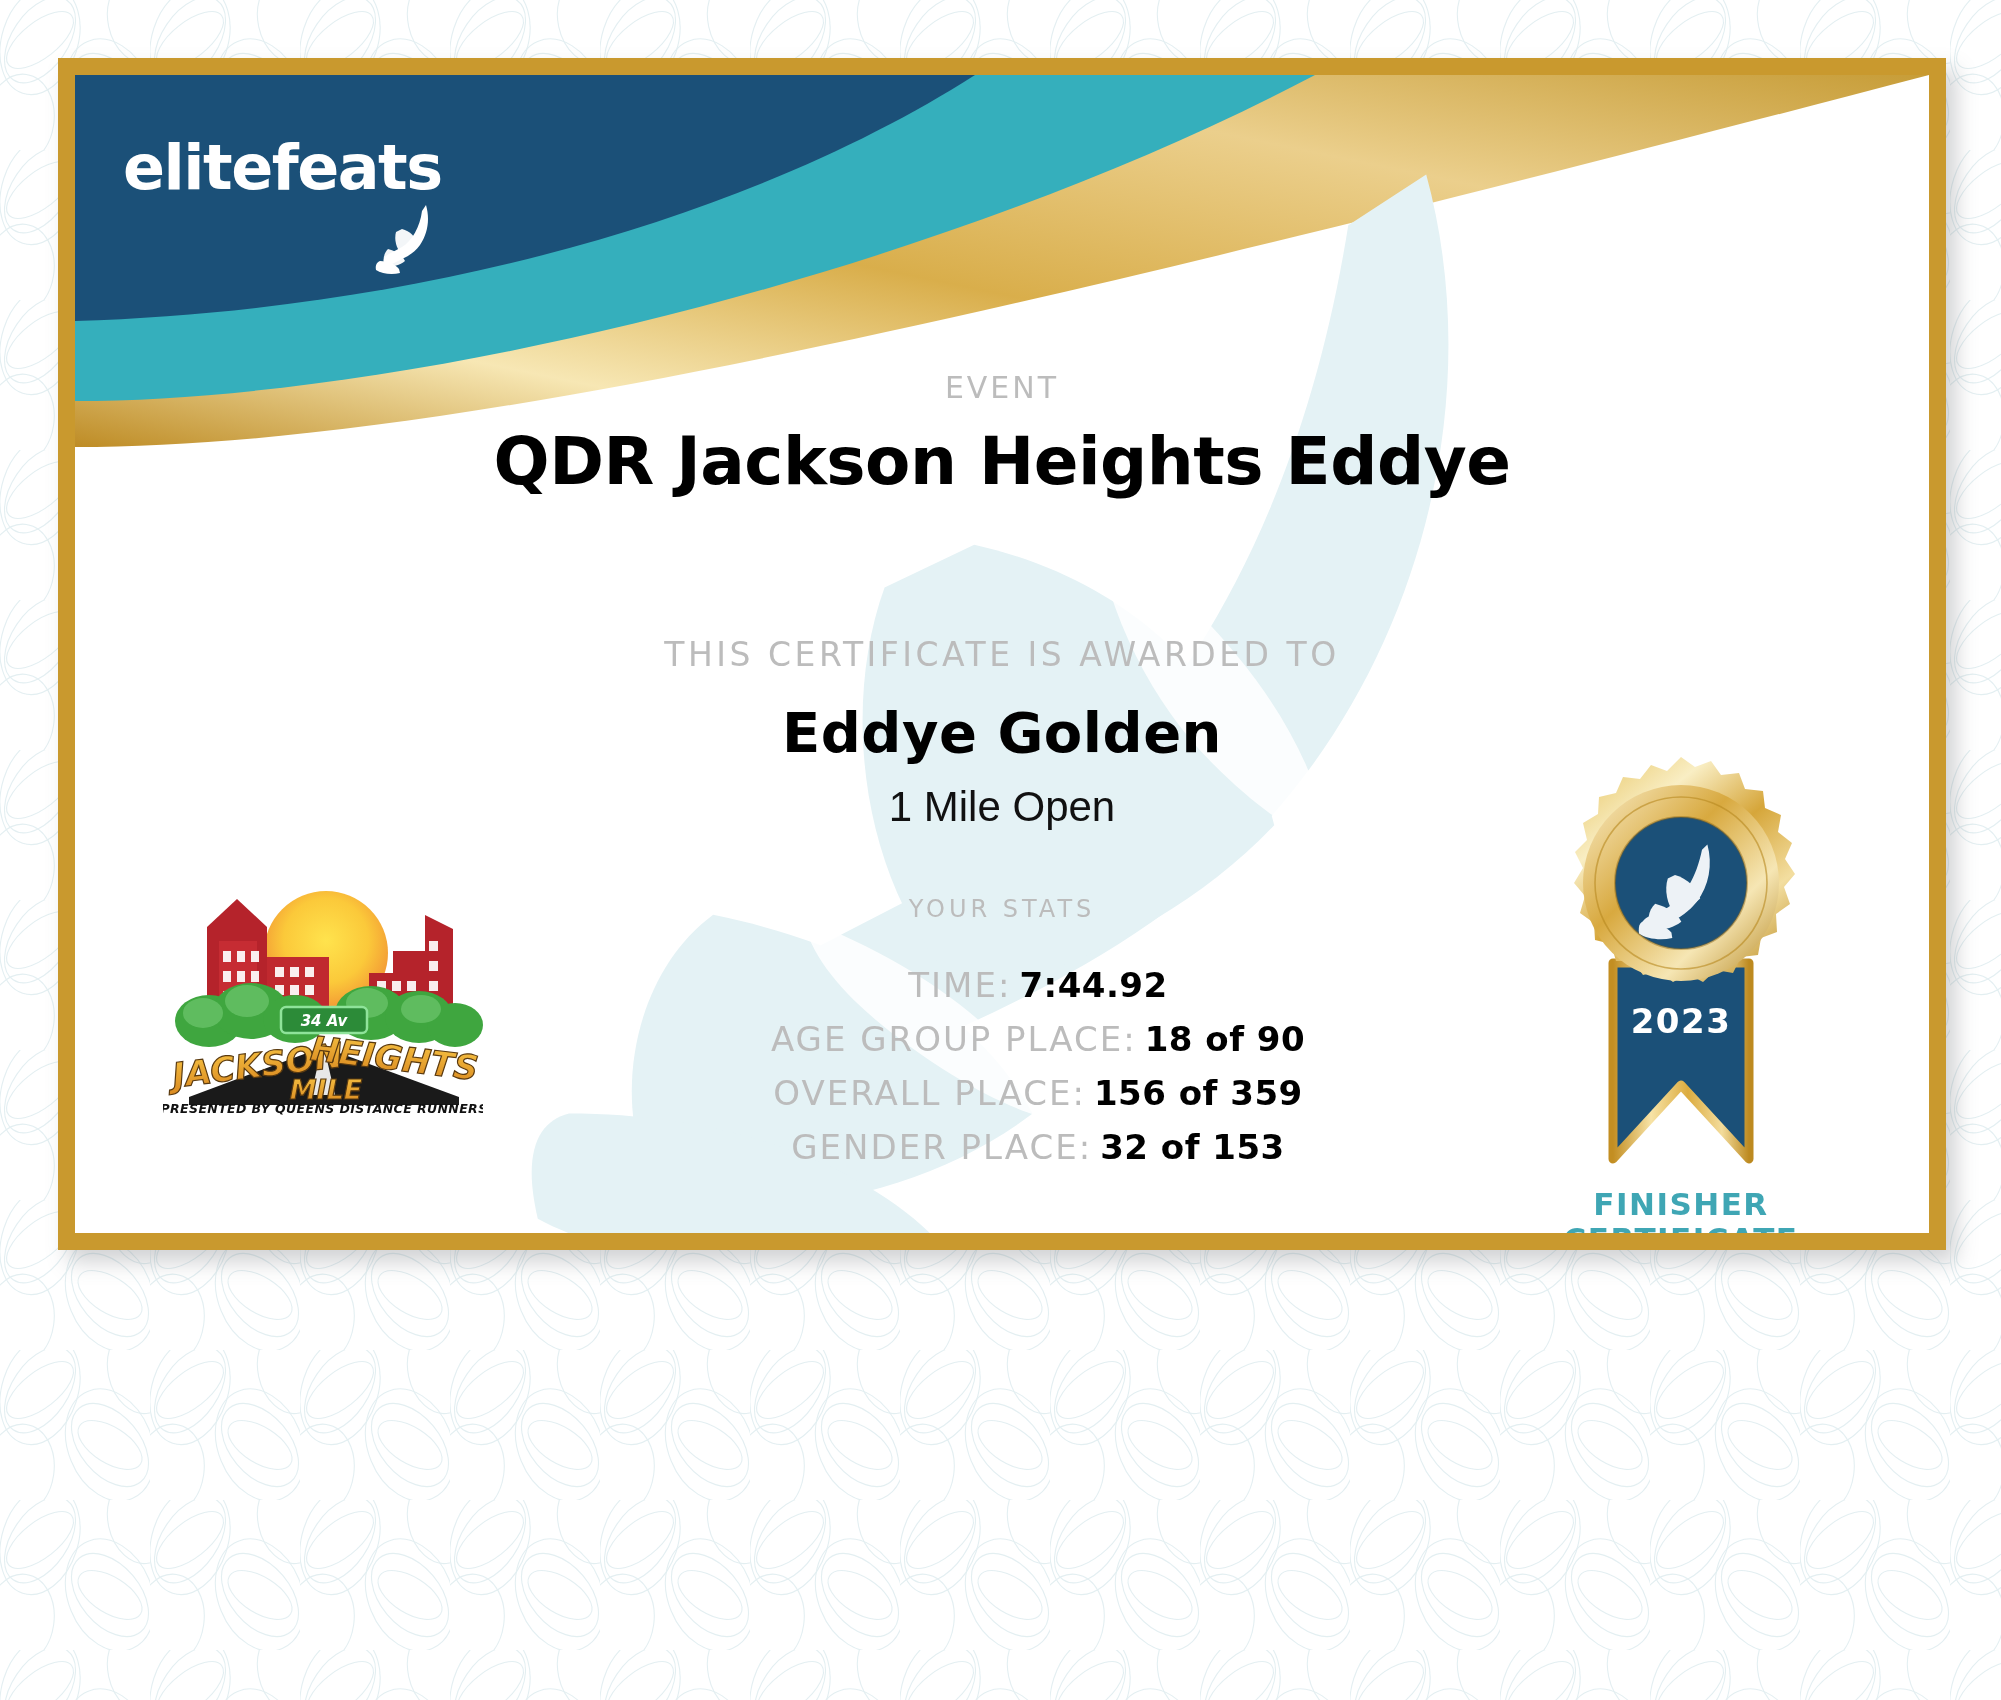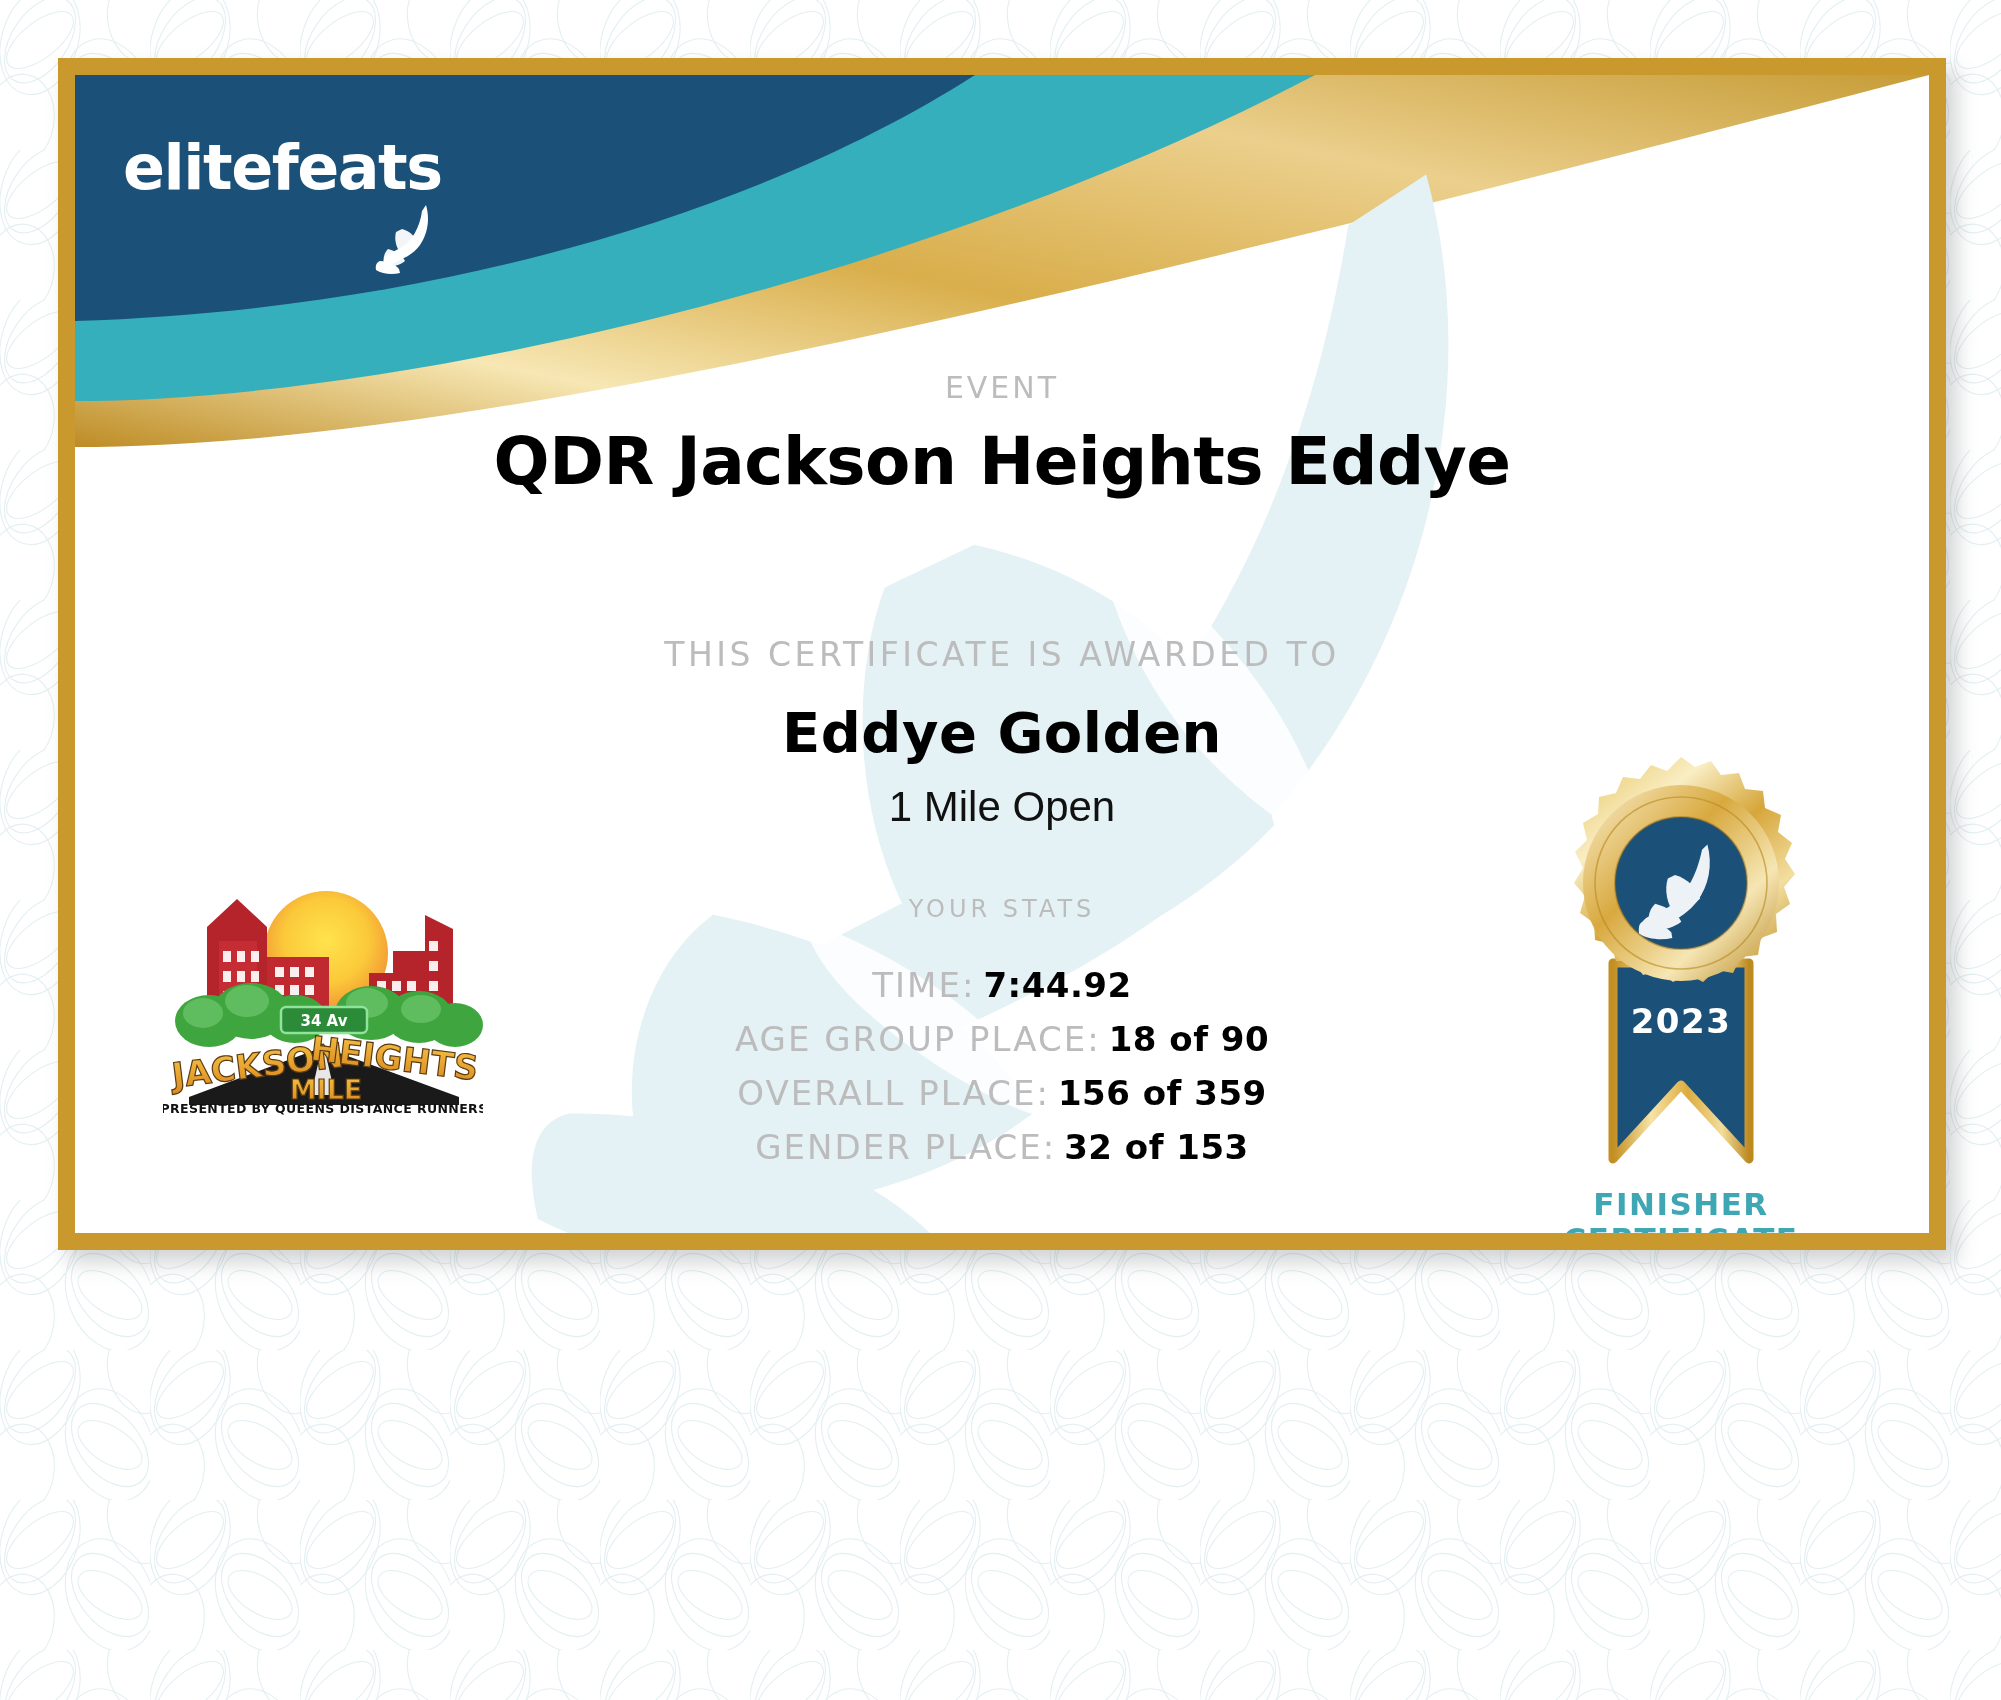--- a/index.html
+++ b/index.html
@@ -164,20 +164,21 @@
     position: absolute;
     left: 0;
     top: 890px;
     width: 100%;
   }
   .stat-row {
     width: 100%;
     text-align: center;
     margin-bottom: 14px;
     white-space: nowrap;
+    margin-left: 36px;
   }
   .stat-key {
     color: #bcbcbc;
     font-family: "DejaVu Sans", sans-serif;
     font-size: 34px;
     letter-spacing: 2px;
   }
   .stat-val {
     color: #000000;
     font-family: "DejaVu Sans", sans-serif;
@@ -187,20 +188,21 @@
     margin-left: 8px;
   }
 
   
   #race-logo {
     position: absolute;
     left: 88px;
     top: 790px;
     width: 320px;
     height: 250px;
+    font-style: italic;
   }
 
   
   #medal-block {
     position: absolute;
     right: 88px;
     top: 680px;
     width: 320px;
     text-align: center;
   }

